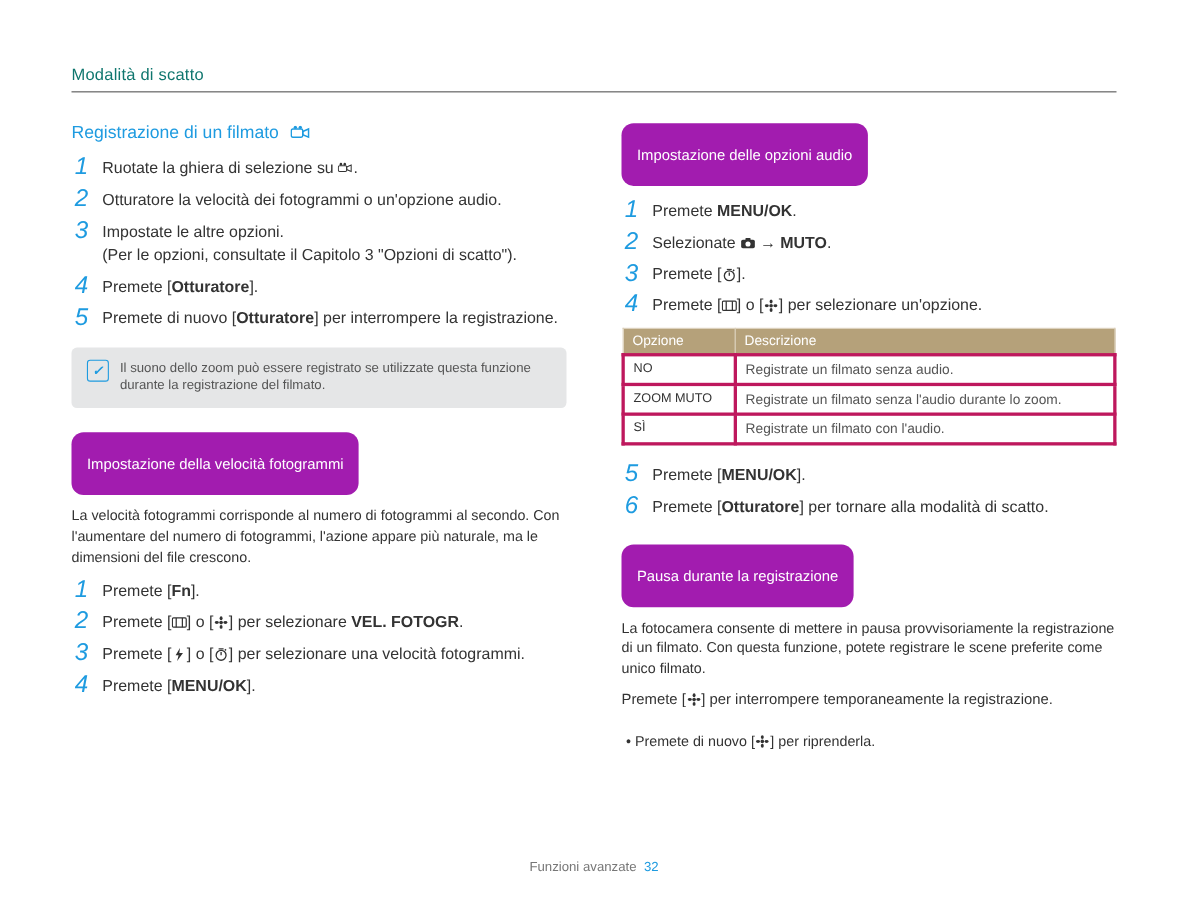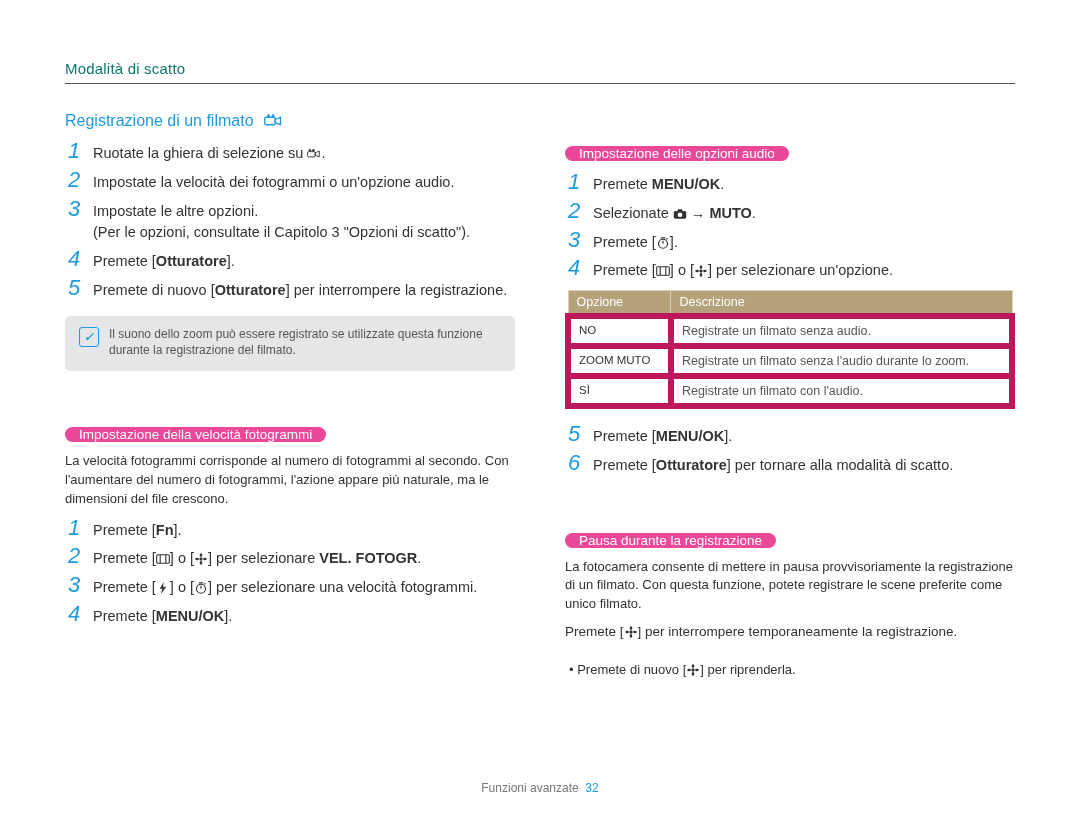--- a/index.html
+++ b/index.html
@@ -27,34 +27,34 @@
     background: #e5e6e7; border-radius: 5px; padding: 10px 14px 12px 14px;
     display: flex; gap: 10px; margin: 14px 0 22px 0;
   }
   .note-icon {
     width: 20px; height: 20px; border: 1.5px solid #1e9be0; border-radius: 3px;
     display: flex; align-items: center; justify-content: center; color: #1e9be0;
     font-size: 12px; font-style: italic; font-weight: bold; flex-shrink: 0; margin-top: 1px;
   }
   .note-text { font-size: 12px; color: #555; line-height: 1.4; }
   .pill {
-    display: inline-block; background: #ec4899; color: #fff; border-radius: 11px;
-    padding: 0 14px; font-size: 13.5px; margin-bottom: 10px; margin-top: 34px;
+    display: inline-block; background: #a21caf; color: #fff; border-radius: 11px;
+    padding: 21px 14px; font-size: 13.5px; margin-bottom: 10px;
   }
   .para { font-size: 13.5px; color: #333; line-height: 1.45; margin-bottom: 8px; }
   .small { font-size: 13px; }
   table.opt {
     border-collapse: collapse; width: 100%; margin: 8px 0 14px 0; font-size: 12.5px;
   }
   table.opt th {
     background: #b5a17a; color: #fff; font-weight: 400; text-align: left;
     padding: 4px 8px; border: 1px solid #d9ceb7;
   }
   table.opt td {
-    border: 6px solid #be185d; padding: 5px 8px; color: #555; vertical-align: top;
+    border: 3px solid #be185d; padding: 5px 8px; color: #555; vertical-align: top;
   }
   table.opt td.label { color: #333; font-size: 11.5px; }
   .bullet-line { font-size: 13px; color: #333; margin-top: 20px; padding-left: 4px; }
   .footer {
     position: absolute; bottom: 20px; left: 0; right: 0; text-align: center;
     font-size: 12px; color: #777;
   }
   .footer .pg { color: #1e9be0; }
   
   .icon {
@@ -93,21 +93,21 @@
                 <svg viewBox="0 0 24 18">
                   <rect x="1" y="5" width="13" height="9" rx="2" fill="none" stroke="#333" stroke-width="1.6"></rect>
                   <path d="M14 7 L21 4 L21 14 L14 11 Z" fill="none" stroke="#333" stroke-width="1.6"></path>
                   <circle cx="5" cy="2.5" r="2" fill="#333"></circle>
                   <circle cx="11" cy="2.5" r="2" fill="#333"></circle>
                 </svg>
               </span>.</div>
           </li>
           <li class="step">
             <div class="num">2</div>
-            <div class="txt">Impostate la velocità dei fotogrammi o un'opzione audio.</div>
+            <div class="txt">Otturatore la velocità dei fotogrammi o un'opzione audio.</div>
           </li>
           <li class="step">
             <div class="num">3</div>
             <div class="txt">Impostate le altre opzioni.<br>(Per le opzioni, consultate il Capitolo 3 "Opzioni di scatto").</div>
           </li>
           <li class="step">
             <div class="num">4</div>
             <div class="txt">Premete [<span class="bold">Otturatore</span>].</div>
           </li>
           <li class="step">

